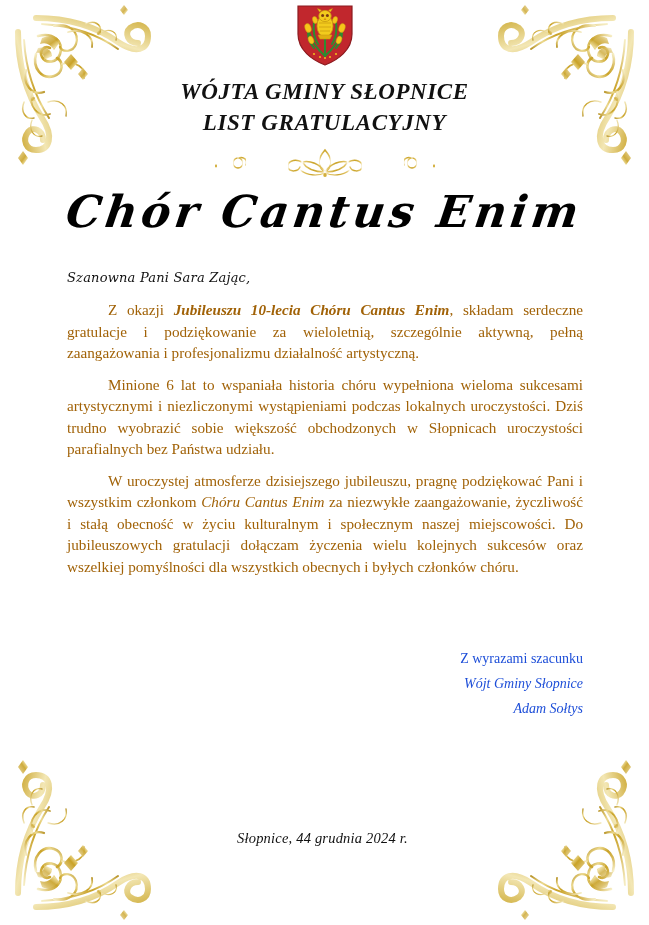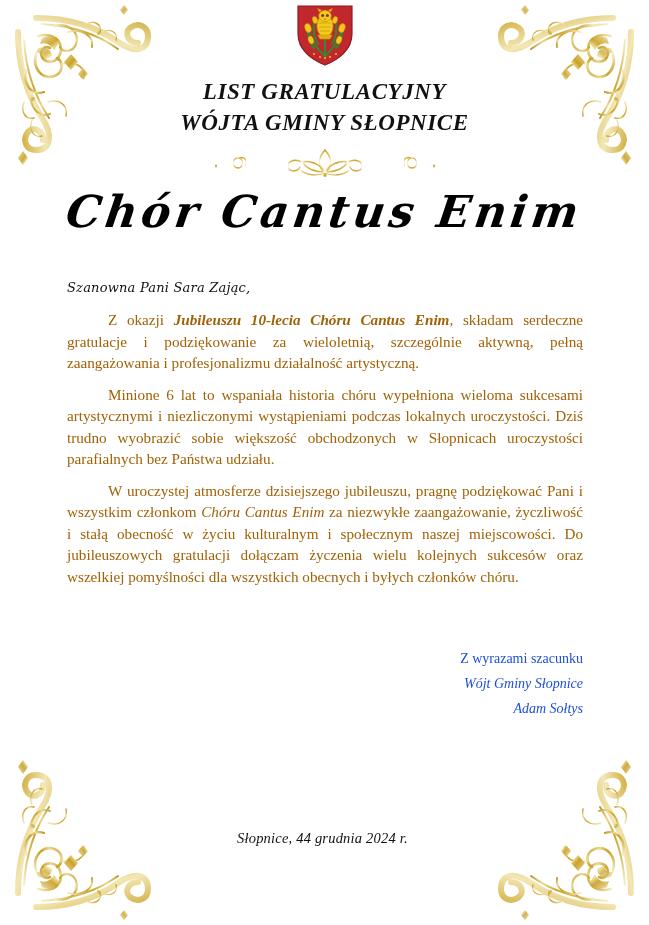--- a/index.html
+++ b/index.html
@@ -83,21 +83,21 @@
     font-size: 44px;
     letter-spacing: 4px;
     color: #000000;
     transform: skewX(-8deg);
     white-space: nowrap;
   }
 
   
   .letter-body {
     position: absolute;
-    top: 280px;
+    top: 270px;
     left: 67px;
     width: 516px;
   }
   .salutation {
     font-family: "DejaVu Serif", serif;
     font-style: italic;
     font-size: 13px;
     color: #111111;
     margin: 0 0 14px 0;
     letter-spacing: 0.2px;
@@ -367,22 +367,22 @@
         <circle cx="20" cy="50" r="1.1"></circle>
           <circle cx="26" cy="53" r="1.1"></circle>
         <circle cx="31" cy="54" r="1.1"></circle>
           <circle cx="36" cy="53" r="1.1"></circle>
         <circle cx="42" cy="50" r="1.1"></circle>
       </g>
     </svg>
   </div>
 
   <div class="title-block">
+    <div class="title-line">WÓJTA GMINY SŁOPNICE</div>
     <div class="title-line">LIST GRATULACYJNY</div>
-    <div class="title-line">WÓJTA GMINY SŁOPNICE</div>
   </div>
 
   <div class="divider">
     <svg viewBox="0 0 230 34" xmlns="http://www.w3.org/2000/svg">
       <defs>
         <linearGradient id="gold3" x1="0" y1="0" x2="1" y2="0">
           <stop offset="0%" stop-color="#ffffff"></stop>
           <stop offset="12%" stop-color="#e3c669"></stop>
           <stop offset="50%" stop-color="#c9a227"></stop>
           <stop offset="88%" stop-color="#e3c669"></stop>

